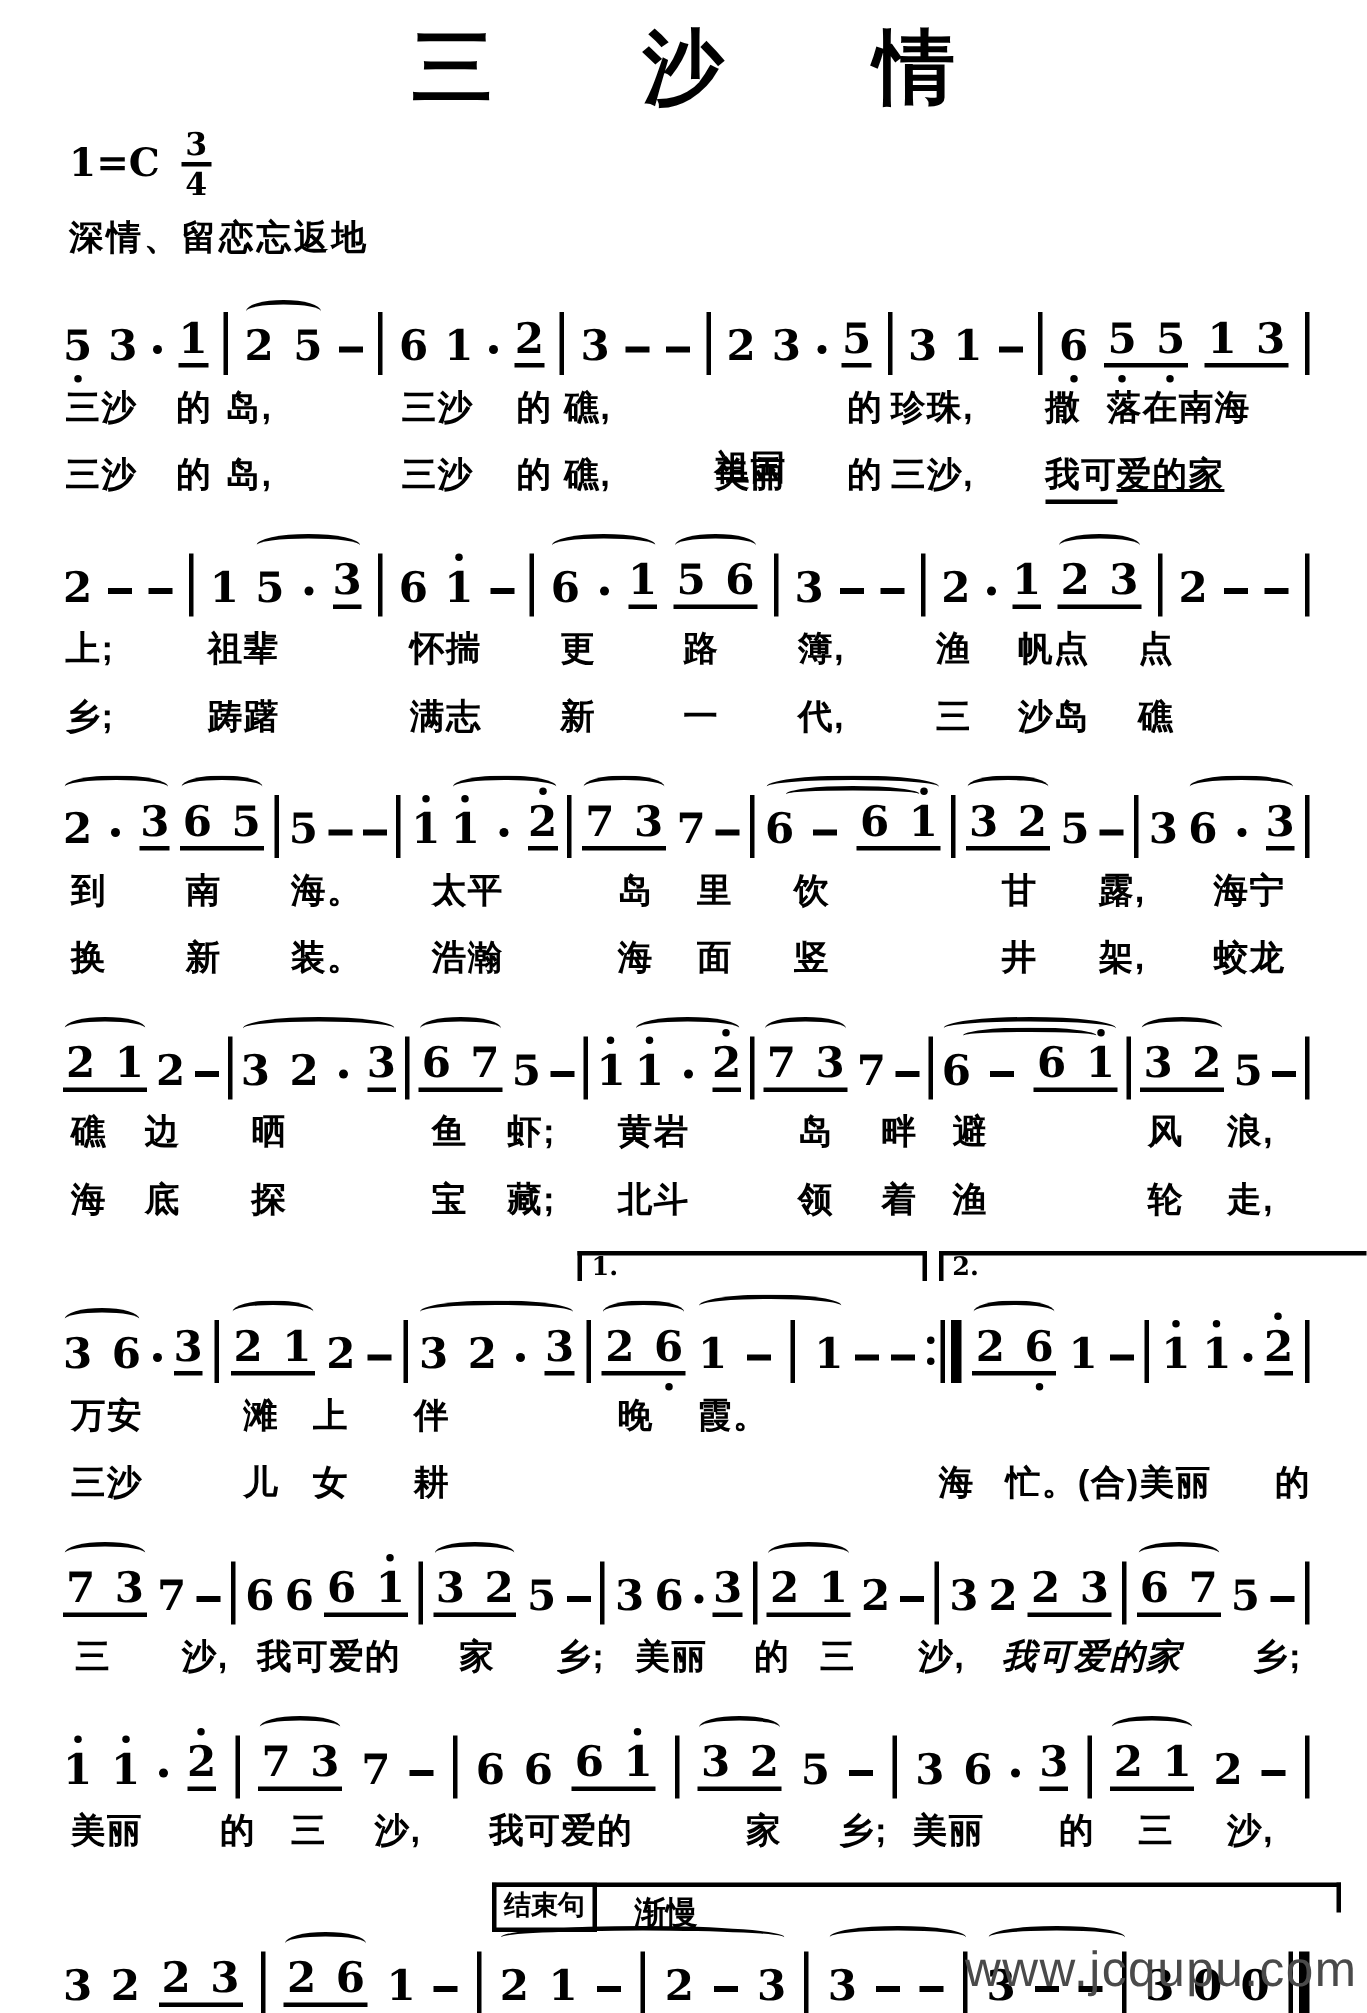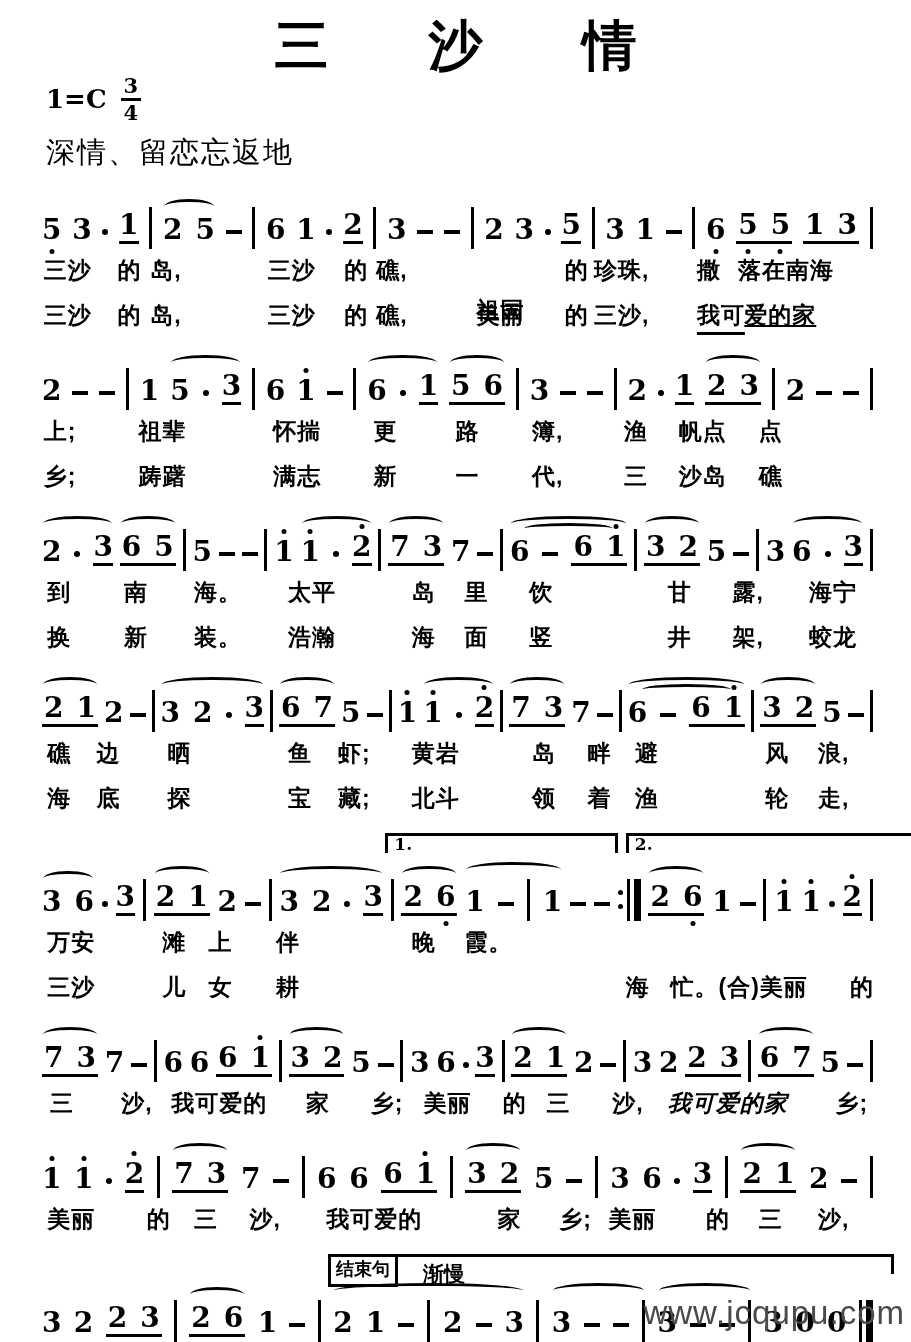--- a/index.html
+++ b/index.html
@@ -1,28 +1,28 @@
 <!DOCTYPE html>
 <html><head>
 <meta charset="utf-8">
 <style>
   html,body{margin:0;padding:0;background:#fff;}
   body{position:relative;width:911px;height:1342px;overflow:hidden;
        font-family:"Liberation Sans",sans-serif;color:#000;}
   
   .title-row{display:flex;justify-content:center;margin-top:16px;}
   .title{font-size:54px;font-weight:900;letter-spacing:100px;margin-right:-100px;line-height:1.1;}
-  .header{display:flex;justify-content:space-between;padding:0 50px 0 46px;margin-top:0;}
+  .header{display:flex;justify-content:space-between;padding:0 50px 0 46px;margin-top:10px;}
   .keyline{display:flex;align-items:center;gap:14px;font-family:"DejaVu Serif",serif;
            font-weight:700;font-size:26px;}
   .ts{display:inline-flex;flex-direction:column;align-items:center;line-height:1;
       font-size:21px;font-weight:700;}
   .ts .num{border-bottom:3px solid #000;padding:0 3px 2px;}
   .ts .den{padding-top:1px;}
-  .expression{font-size:29px;font-weight:400;margin-top:10px;letter-spacing:2px;}
+  .expression{font-size:23px;font-weight:700;margin-top:10px;letter-spacing:2px;}
   .credits{font-size:23px;font-weight:700;line-height:1.6;padding-top:4px;letter-spacing:2px;}
   
   #score{margin-top:6px;}
   .sysline{position:relative;margin-top:14px;}
   .sysline.has-br{padding-top:28px;}
   .notes-row{position:relative;display:flex;justify-content:space-between;align-items:flex-end;
              margin:0 38px 0 42px;padding-top:20px;
              font-family:"DejaVu Serif",serif;font-weight:700;font-size:28px;line-height:1;}
   .note{position:relative;display:inline-block;}
   .note.ul{border-bottom:3px solid #000;padding-bottom:2px;}

